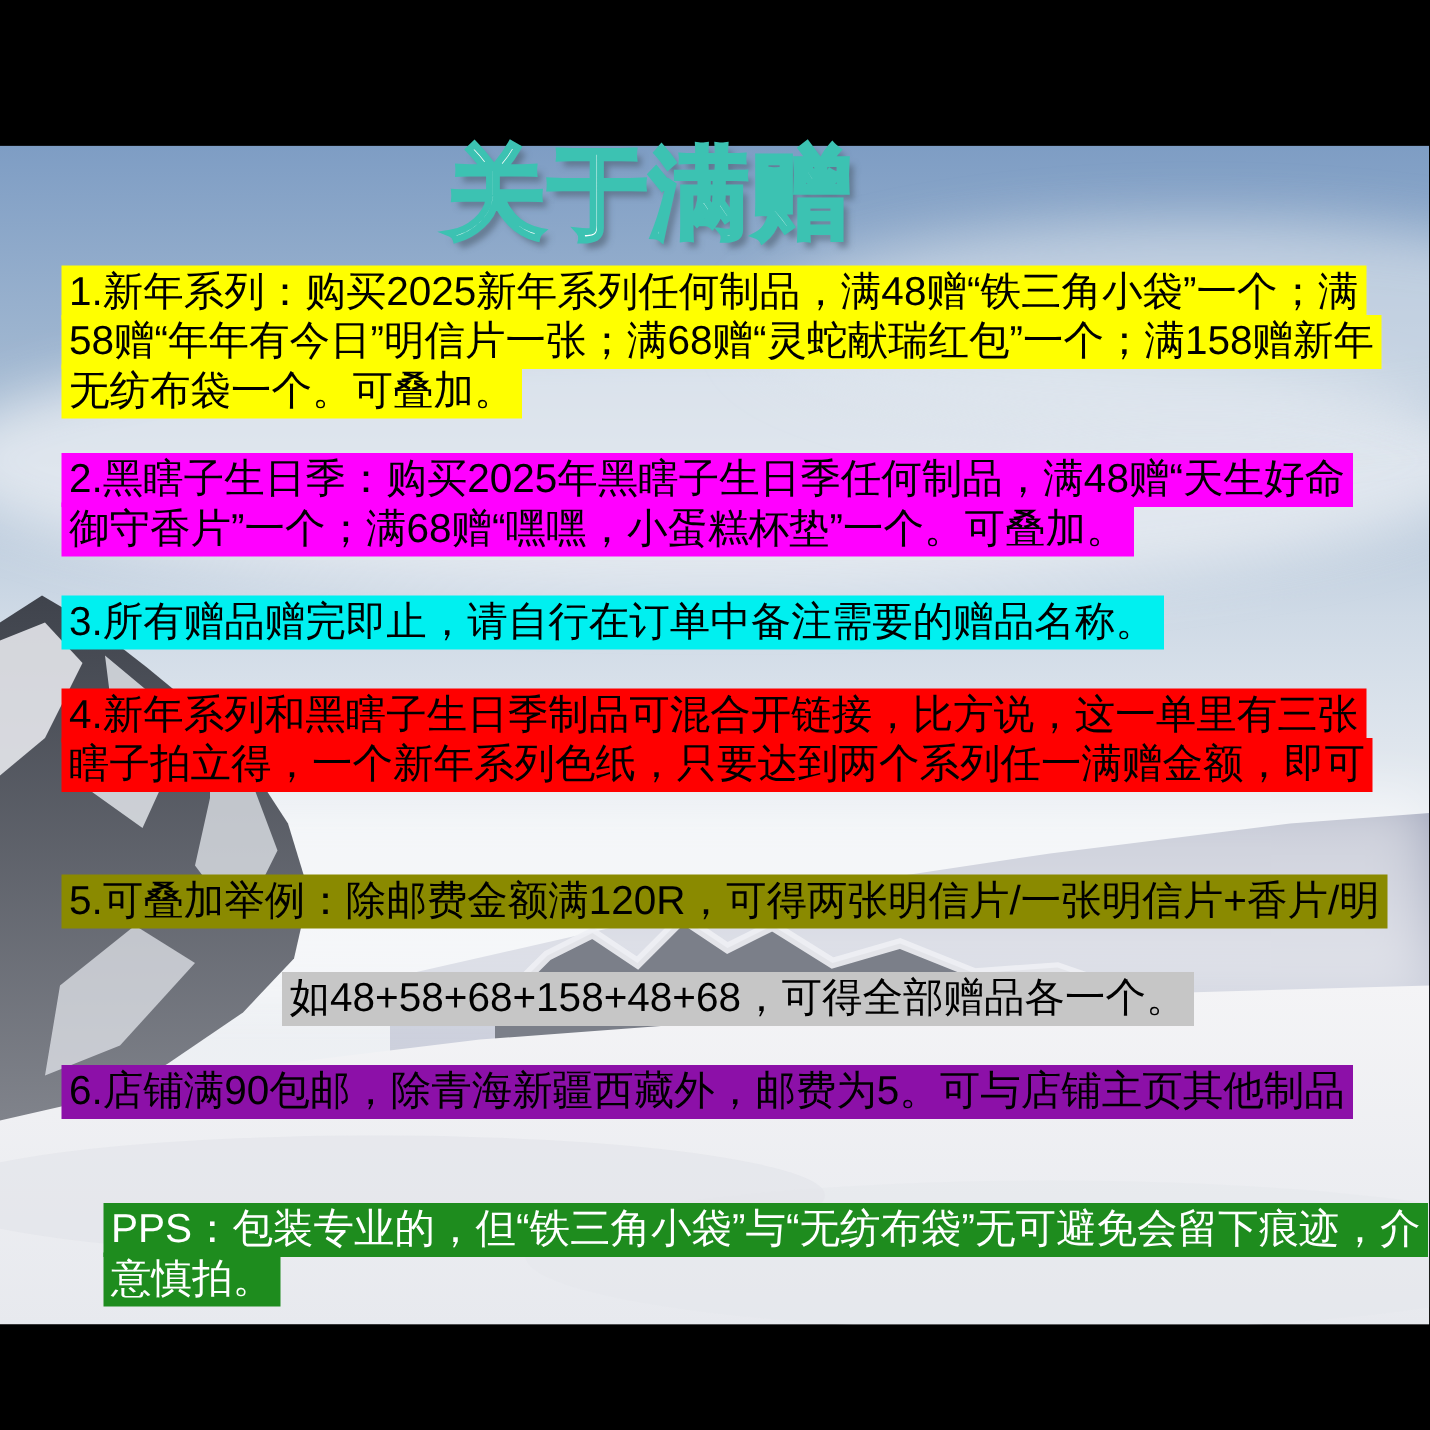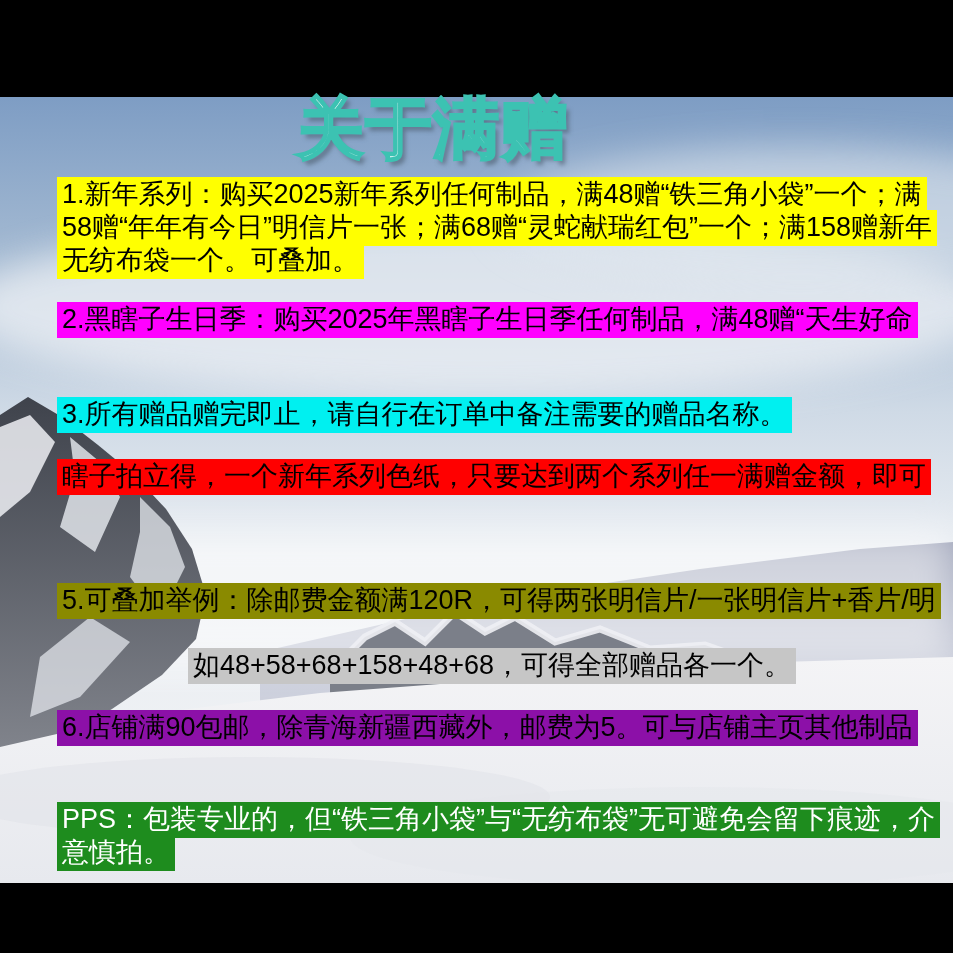--- a/index.html
+++ b/index.html
@@ -5,34 +5,34 @@
   html,body{margin:0;padding:0;background:#000;}
   body{font-family:"Liberation Sans","DejaVu Sans",sans-serif;}
   .canvas{position:relative;width:953px;height:953px;margin:0 auto;background:#000;overflow:hidden;border-radius:27px;}
   .photo{position:absolute;left:0;top:97px;width:953px;height:786px;overflow:hidden;}
   .photo svg{display:block;width:100%;height:100%;}
   .title{position:absolute;top:84px;left:0;width:953px;text-align:center;margin:0;
          transform:translateX(-43px);
          font-size:66px;font-weight:900;letter-spacing:2px;color:#ffffff;
          -webkit-text-stroke:2.5px var(--title-outline,#3cc2b2);
          text-shadow:4px 5px 4px rgba(70,85,100,.55);}
-  .para{position:absolute;left:57px;font-size:27px;font-weight:500;color:#000;}
+  .para{position:absolute;left:41px;font-size:27px;font-weight:500;color:#000;}
   .line{height:33px;white-space:nowrap;}
   .line span{padding:2px 5px 4px 5px;}
   .hl-yellow{background:var(--hl-yellow,#ffff00);}
   .hl-magenta{background:var(--hl-magenta,#ff00ff);}
   .hl-cyan{background:var(--hl-cyan,#00f0f0);}
   .hl-red{background:var(--hl-red,#ff0000);}
   .hl-olive{background:var(--hl-olive,#8a8a00);}
   .hl-gray{background:var(--hl-gray,#c6c6c6);}
   .hl-purple{background:var(--hl-purple,#8c10a8);}
   .hl-green{background:var(--hl-green,#1e8c1e);color:#fff;}
   .seg-gap{margin-left:6px;}
   #p1{top:176px;} #p2{top:301px;} #p3{top:396px;} #p4{top:458px;}
-  #p5{top:582px;} #p5-example{top:647px;left:188px;} #p6{top:709px;} #pps{top:801px;}
+  #p5{top:582px;} #p5-example{top:647px;left:188px;} #p6{top:709px;} #pps{top:801px;margin-left:28px;}
 </style>
 </head>
 <body>
 
 <div class="canvas">
 
   <div class="photo">
     <svg viewBox="0 0 953 786" preserveAspectRatio="none">
       <defs>
         <linearGradient id="skyGrad" x1="0" y1="0" x2="0" y2="1">
@@ -87,27 +87,29 @@
   <h1 class="title">关于满赠</h1>
 
   <div class="para" id="p1">
     <div class="line"><span class="hl-yellow">1.新年系列：购买2025新年系列任何制品，满48赠“铁三角小袋”一个；满</span></div>
     <div class="line"><span class="hl-yellow">58赠“年年有今日”明信片一张；满68赠“灵蛇献瑞红包”一个；满158赠新年</span></div>
     <div class="line"><span class="hl-yellow">无纺布袋一个。可叠加。</span></div>
   </div>
 
   <div class="para" id="p2">
     <div class="line"><span class="hl-magenta">2.黑瞎子生日季：购买2025年黑瞎子生日季任何制品，满48赠“天生好命</span></div>
+    <div class="line"><span class="hl-magenta">御守香片”一个；满68赠“嘿嘿，小蛋糕杯垫”一个。可叠加。</span></div>
   </div>
 
   <div class="para" id="p3">
     <div class="line"><span class="hl-cyan">3.所有赠品赠完即止，请自行在订单中备注需要的赠品名称。</span></div>
   </div>
 
   <div class="para" id="p4">
+    <div class="line"><span class="hl-red">4.新年系列和黑瞎子生日季制品可混合开链接，比方说，这一单里有三张</span></div>
     <div class="line"><span class="hl-red">瞎子拍立得，一个新年系列色纸，只要达到两个系列任一满赠金额，即可</span></div>
   </div>
 
   <div class="para" id="p5">
     <div class="line"><span class="hl-olive">5.可叠加举例：除邮费金额满120R，可得两张明信片/一张明信片+香片/明</span></div>
   </div>
 
   <div class="para" id="p5-example">
     <div class="line"><span class="hl-gray">如48+58+68+158+48+68，可得全部赠品各一个。</span></div>
   </div>

